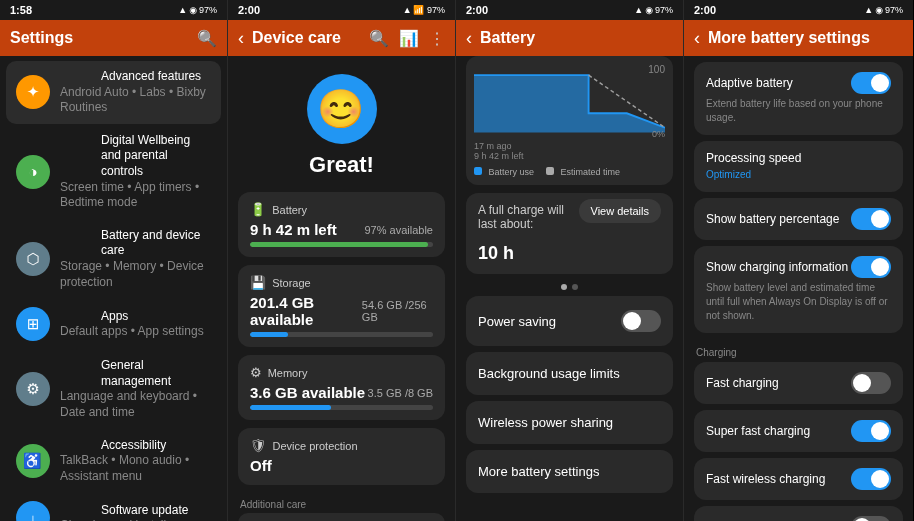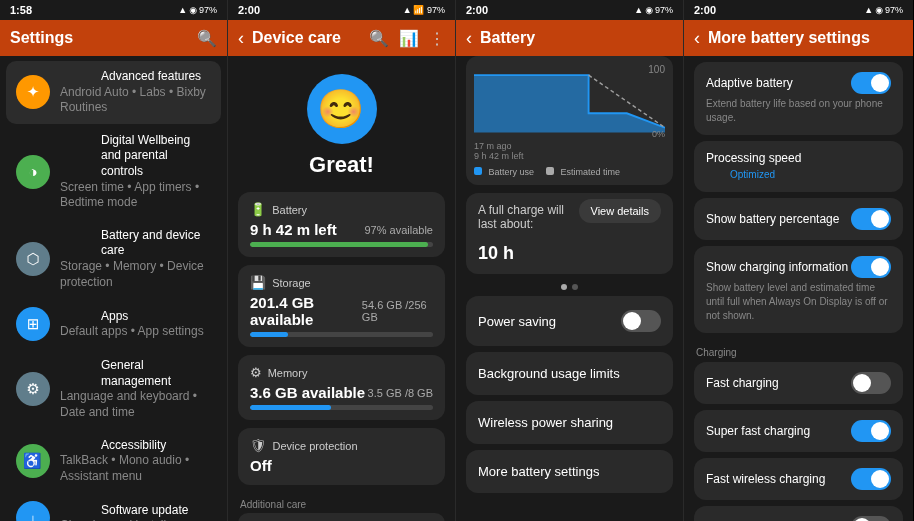--- a/index.html
+++ b/index.html
@@ -396,21 +396,21 @@
       flex: 1;
     }
 
     .mbs-sub {
       font-size: 10px;
       color: #888;
       margin-top: 3px;
       line-height: 1.4;
     }
 
-    .mbs-sub.accent { color: #2196f3; margin-left: 24px; }
+    .mbs-sub.accent { color: #2196f3; }
 
     .section-divider {
       font-size: 10px;
       color: #888;
       padding: 8px 2px 4px;
     }
 
     .clearfix::after {
       content: '';
       display: table;

